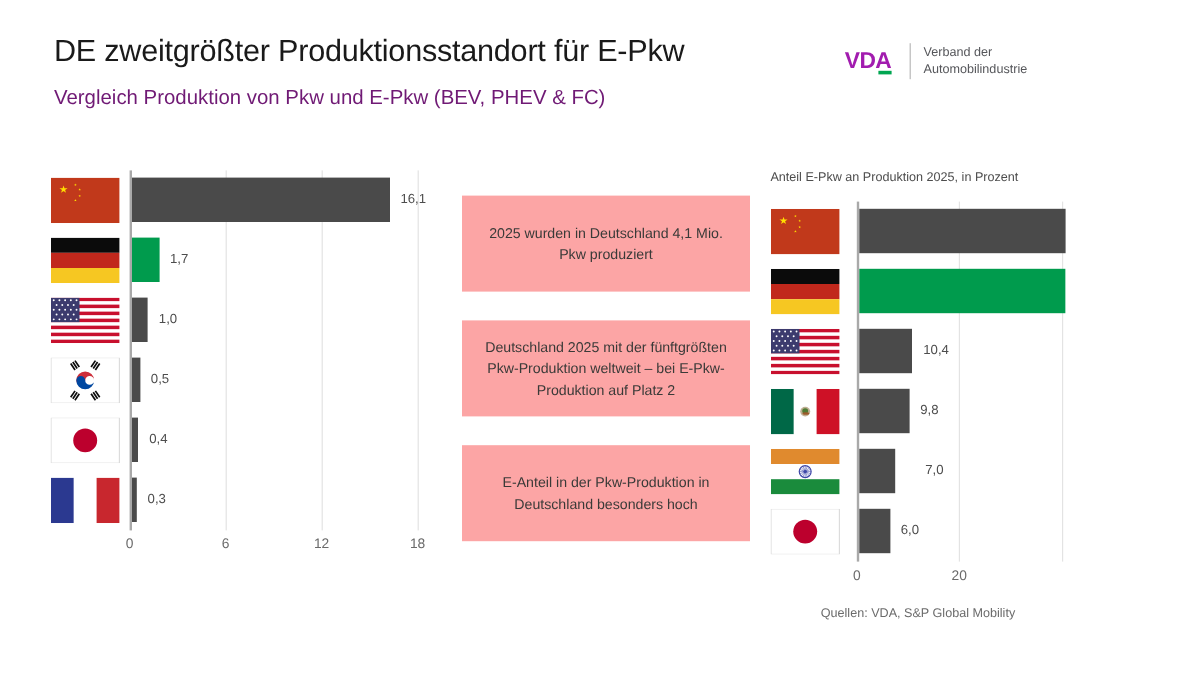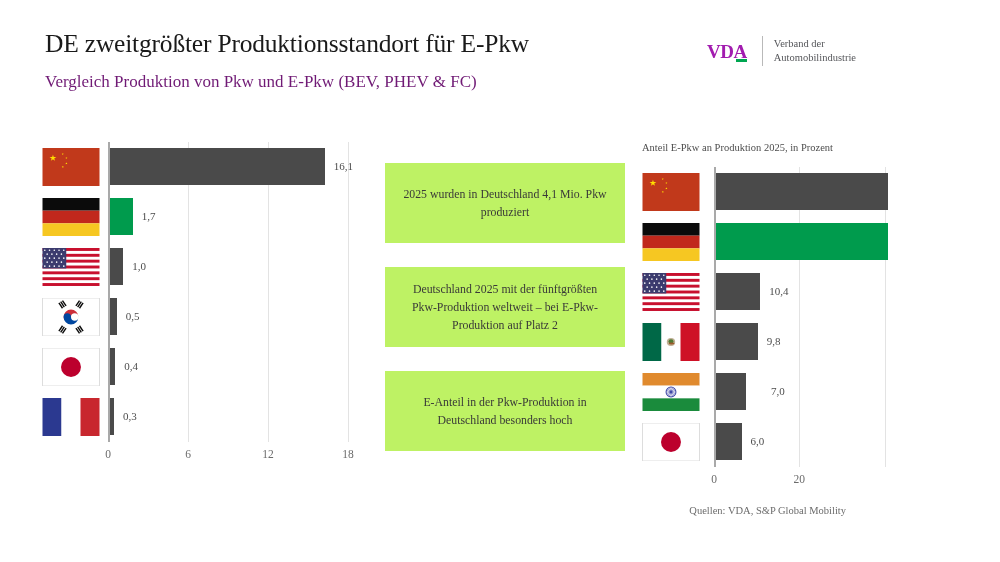--- a/index.html
+++ b/index.html
@@ -11,21 +11,20 @@
   body {
     font-family: "Liberation Sans", sans-serif;
     -webkit-font-smoothing: antialiased;
   }
   #page {
     position: relative;
     width: 888px;
     height: 562px;
     background: #ffffff;
     overflow: hidden;
-    font-family: Liberation Serif, serif;
   }
 
   
   #header-title {
     position: absolute;
     left: 45px;
     top: 29px;
     font-size: 25.5px;
     font-weight: 400;
     color: #1a1a1a;
@@ -163,21 +162,21 @@
   }
 
   
   #callouts {
     position: absolute;
     left: 385px;
     top: 163px;
     width: 240px;
   }
   .callout {
-    background: #bef264;
+    background: #fca5a5;
     color: #3a3a38;
     font-size: 11.8px;
     line-height: 1.55;
     text-align: center;
     padding: 0 18px;
     box-sizing: border-box;
     display: flex;
     align-items: center;
     justify-content: center;
     height: 80px;

